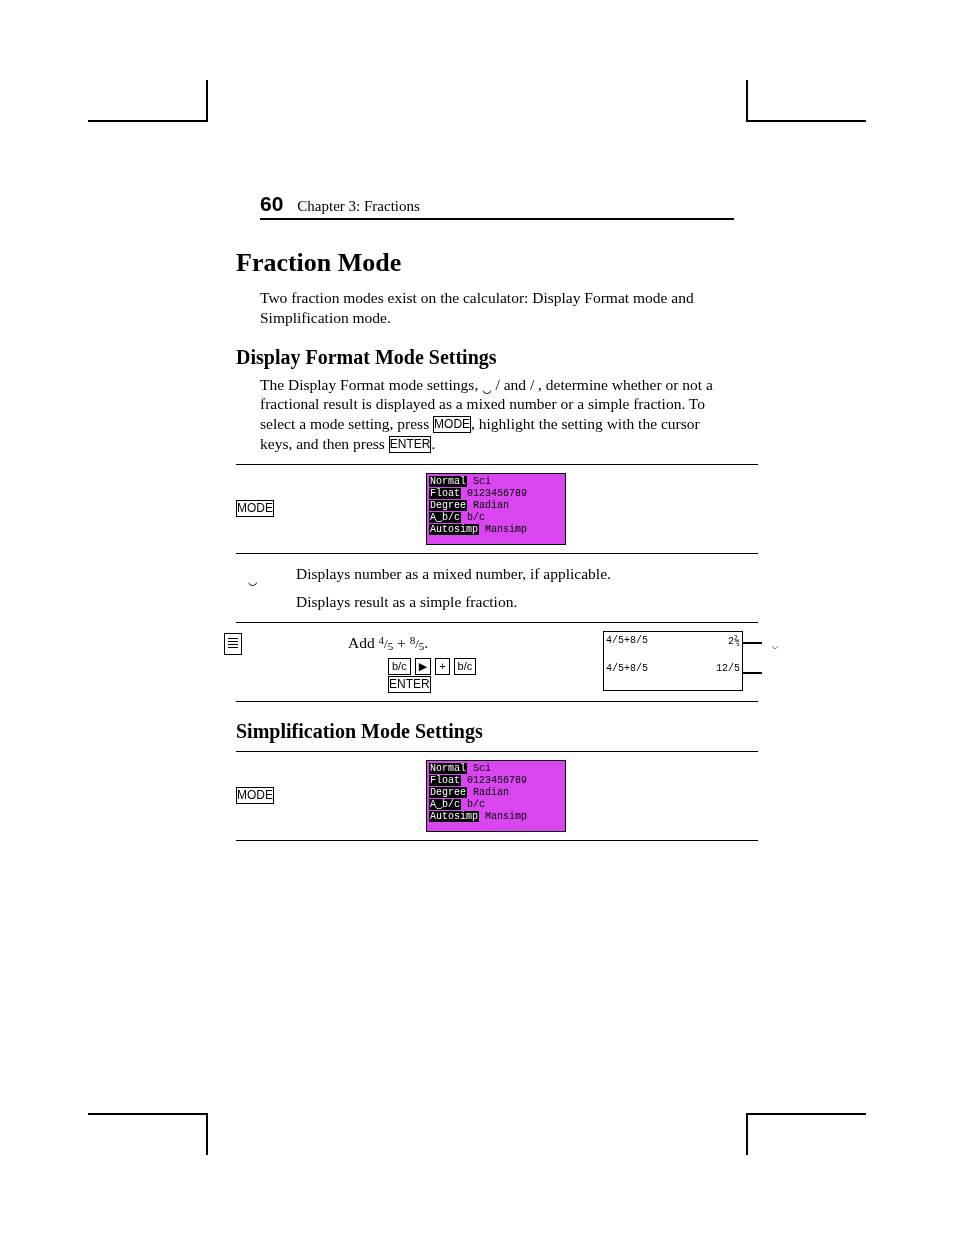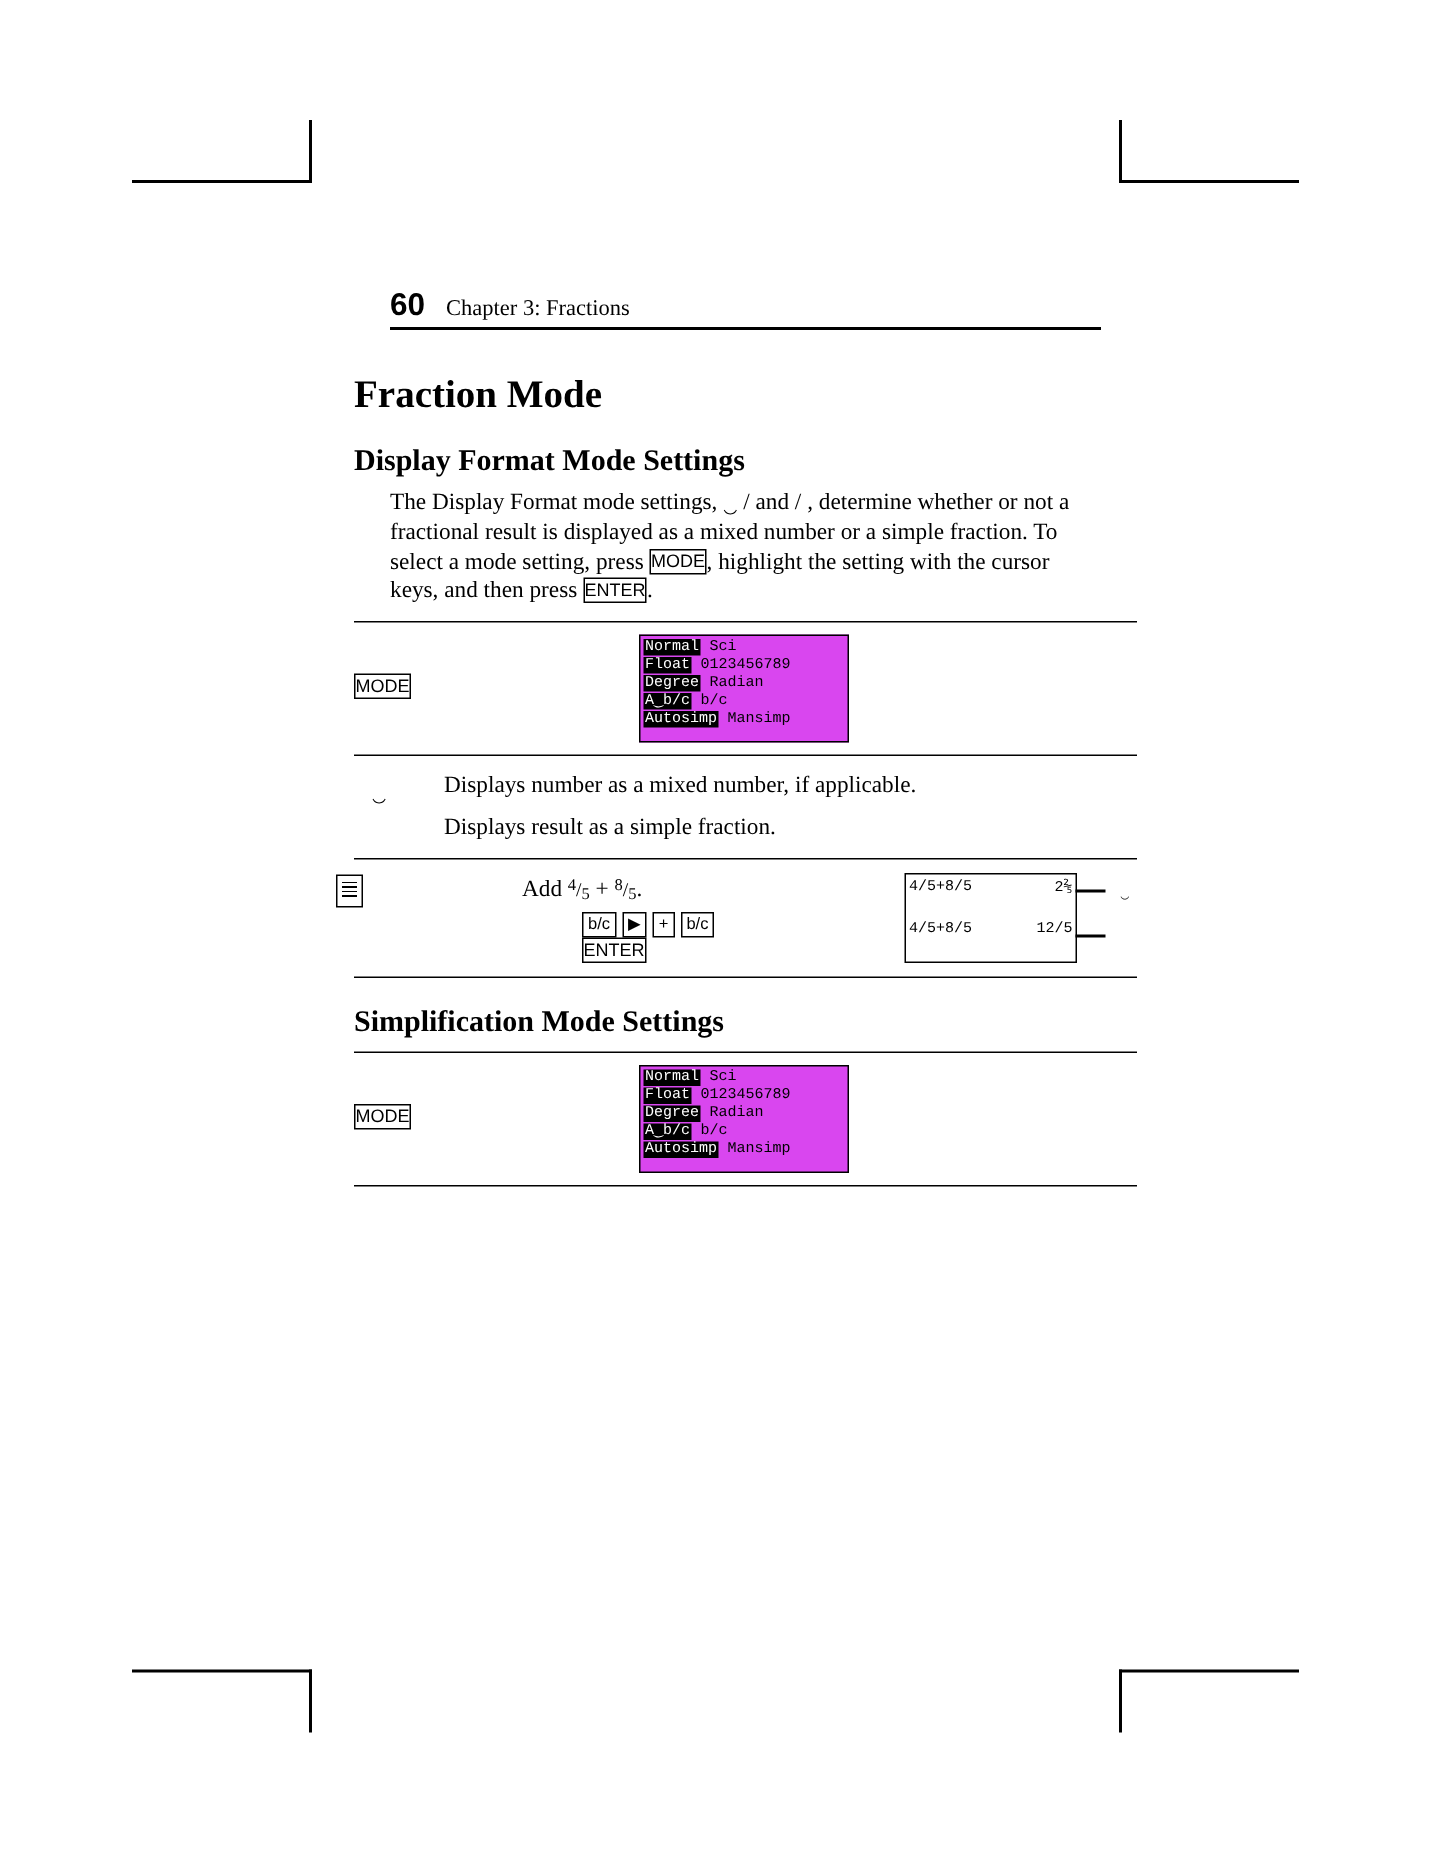--- a/index.html
+++ b/index.html
@@ -76,21 +76,21 @@
     line-height: 15px;
     vertical-align: 1px;
     white-space: nowrap;
   }
   .key.small { font-size: 11px; padding: 0 3px; }
 
   hr.thin { border: none; border-top: 1px solid #000; margin: 8px -24px 8px -24px; }
 
   .row-example {
     display: flex;
-    align-items: center;
+    align-items: flex-start;
     gap: 20px;
     margin: 6px -24px 6px -24px;
   }
   .row-example .left {
     width: 68px;
     padding-top: 4px;
     text-align: center;
   }
   .row-example .mid {
     flex: 1;
@@ -131,21 +131,21 @@
   .defs .drow {
     display: flex;
     gap: 24px;
     font-size: 15.5px;
     padding: 3px 0;
   }
   .defs .drow .sym { width: 24px; }
 
   .calc-side {
     border: 1.5px solid #000;
-    width: 115px;
+    width: 140px;
     height: 60px;
     font-family: "Courier New", monospace;
     font-size: 10px;
     padding: 2px;
     box-sizing: border-box;
     position: relative;
   }
   .calc-side .line {
     display: flex; justify-content: space-between; padding: 1px 0;
   }
@@ -196,20 +196,21 @@
 
   <div class="content">
 
     <div class="running-head">
       <span class="page-num">60</span>
       <span class="running-title">Chapter 3: Fractions</span>
     </div>
 
     <h1 class="section-title">Fraction Mode</h1>
 
+    <p class="body">Two fraction modes exist on the calculator: Display Format mode and Simplification mode.</p>
 
     <h2 class="subsection">Display Format Mode Settings</h2>
 
     <p class="body">
       <span>The Display Format mode settings, </span><span>‿  /</span><span>  and  </span><span>/</span><span> , determine whether or not a fractional result is displayed as a mixed number or a simple fraction. To select a mode setting, press </span><span class="key">MODE</span><span>, highlight the setting with the cursor keys, and then press </span><span class="key">ENTER</span><span>.</span>
     </p>
 
     <hr class="thin">
 
     <div class="screen-pair">

